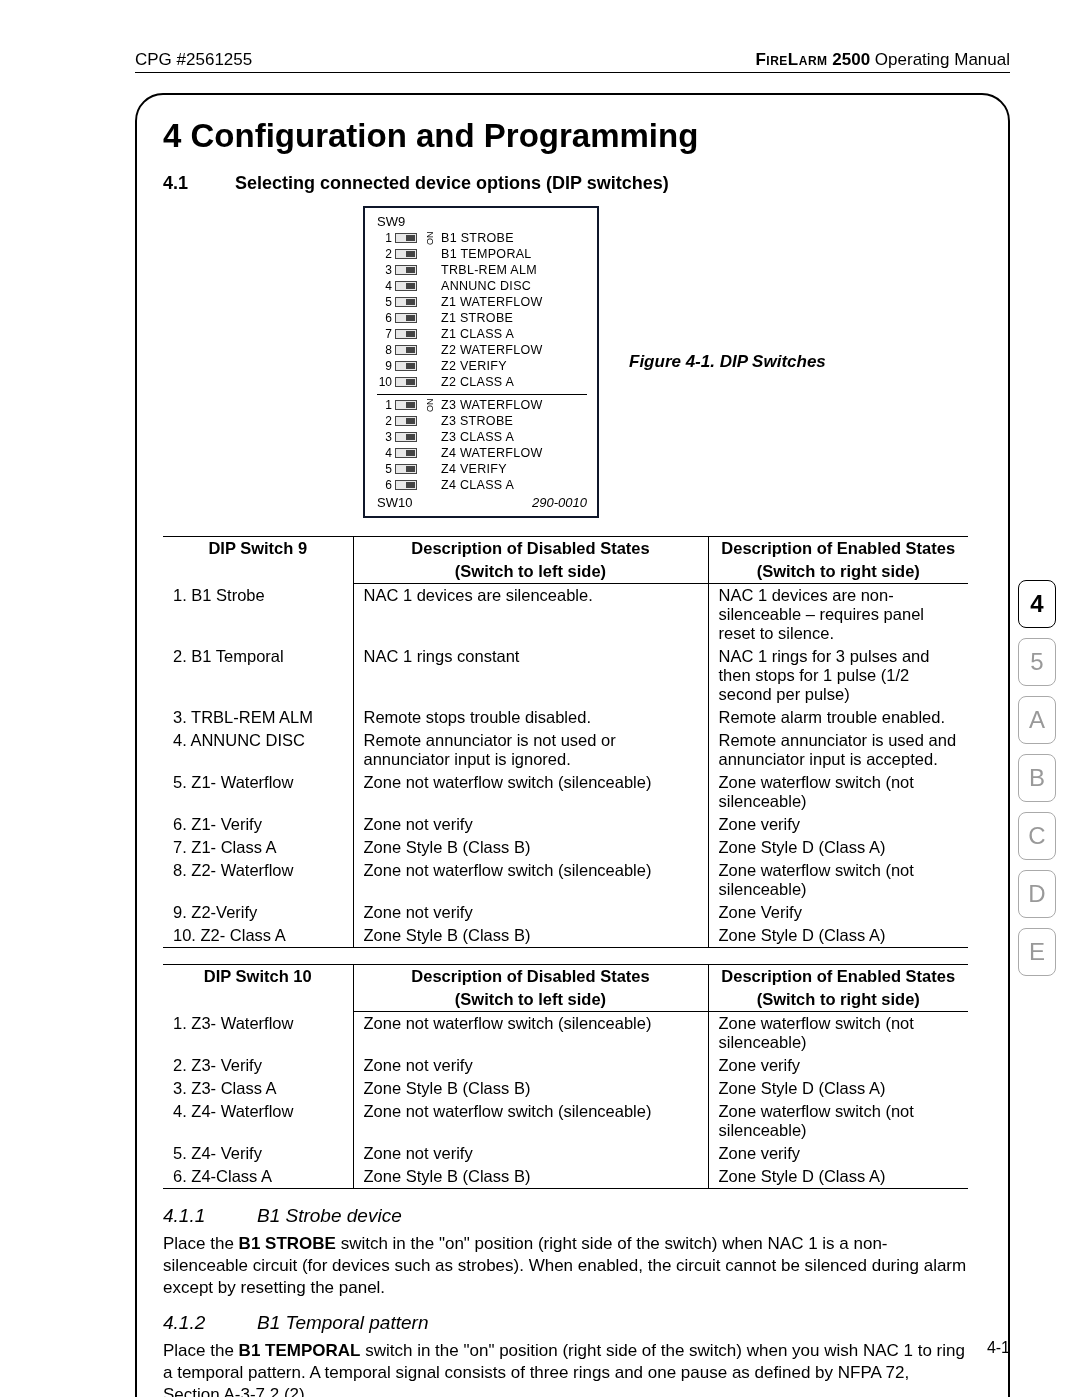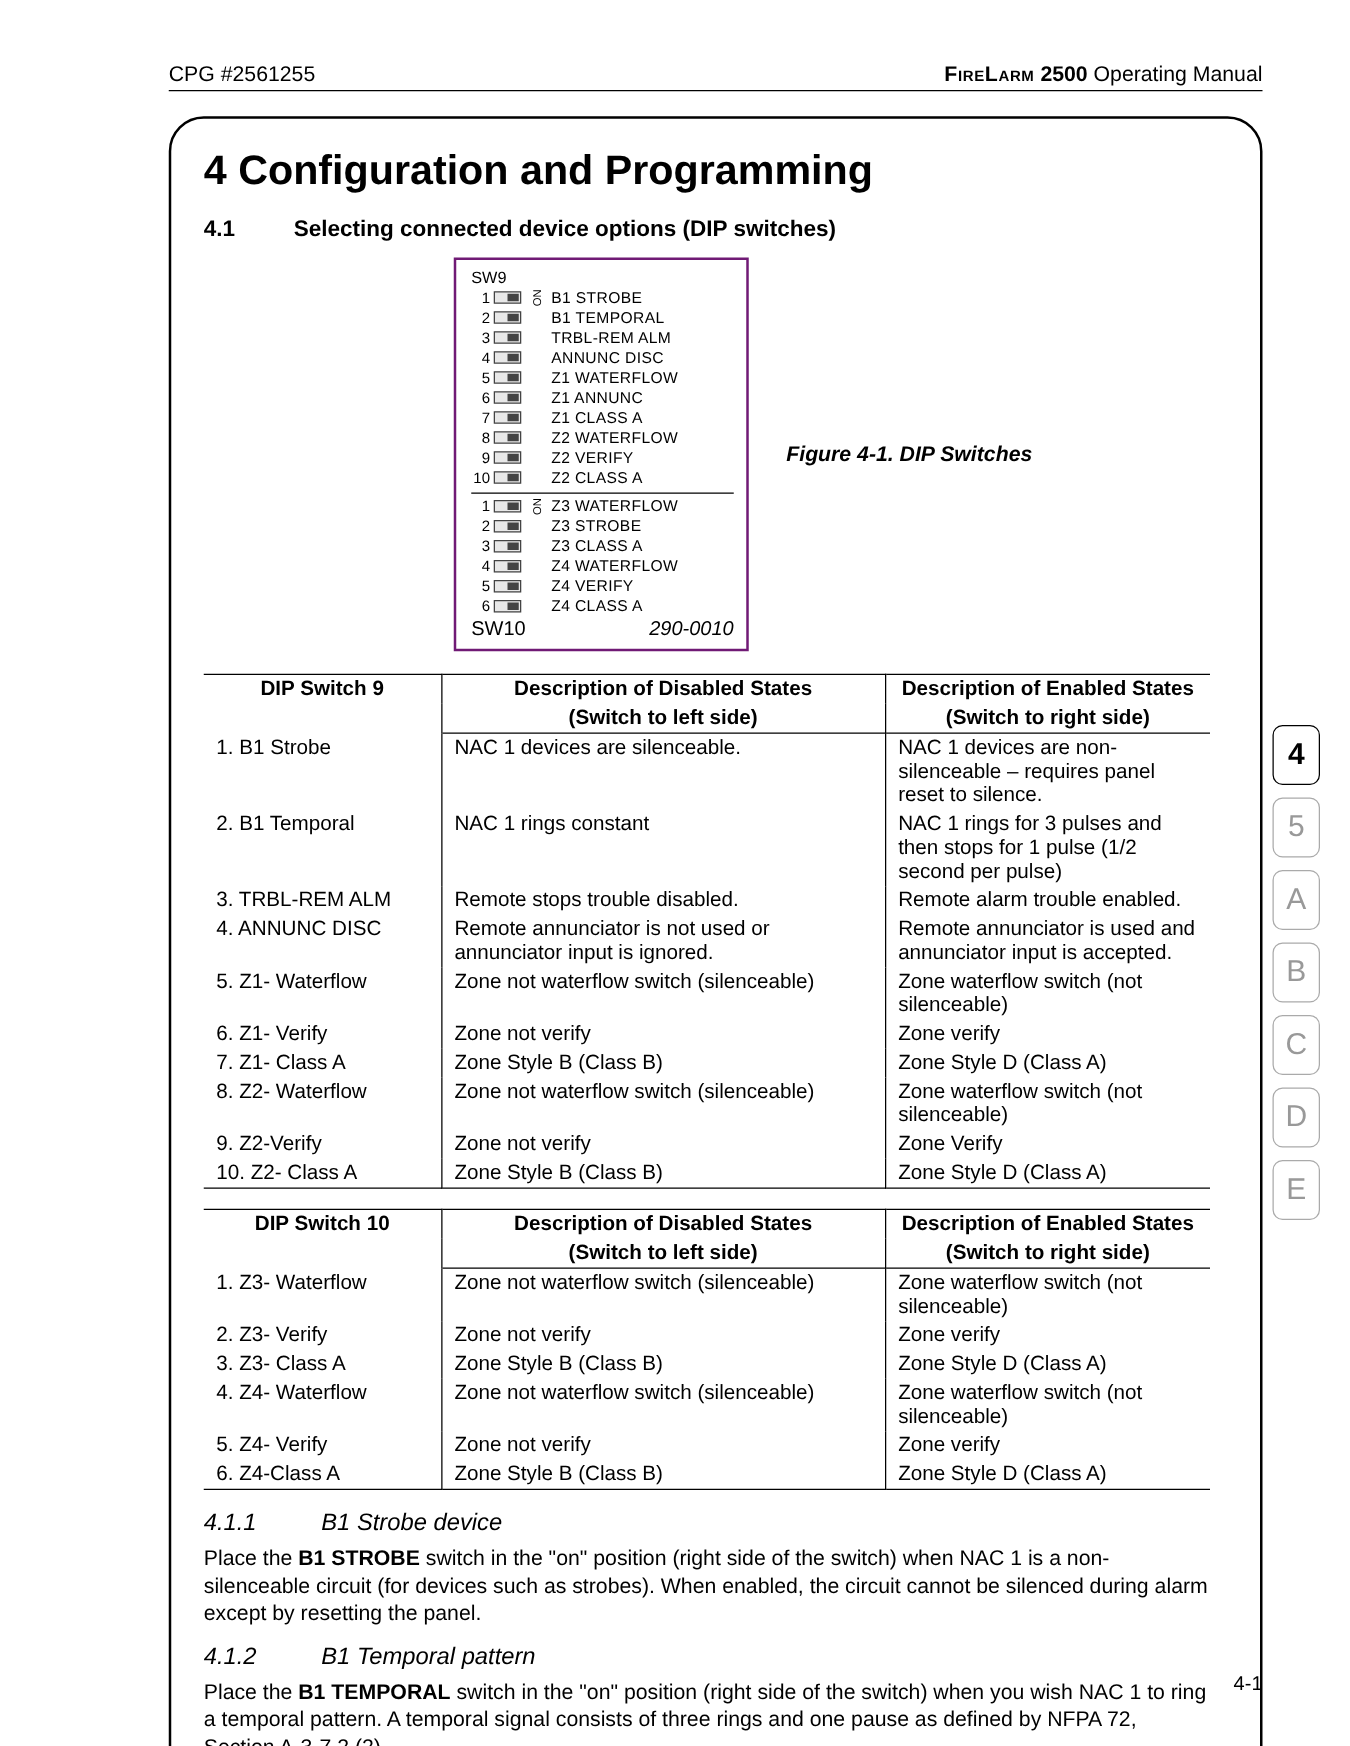--- a/index.html
+++ b/index.html
@@ -47,35 +47,35 @@
   .sect-num { font-weight: bold; font-size: 18px; min-width: 44px; }
   .sect-title { font-weight: bold; font-size: 18px; }
   p.body { font-size: 17px; line-height: 1.28; margin-bottom: 10px; }
   .figure-wrap {
     display: flex;
     align-items: center;
     gap: 30px;
     margin: 12px 0 18px 200px;
   }
   .dip-box {
-    border: 2px solid #701a75;
+    border: 2px solid #0f172a;
     width: 236px;
     padding: 6px 10px 6px 12px;
     font-family: Arial, sans-serif;
     font-size: 13px;
   }
   .dip-top-label { font-size: 13px; margin-bottom: 1px; }
   .dip-row { display: flex; align-items: center; height: 16px; }
   .dip-num { width: 18px; font-size: 12px; text-align: right; padding-right: 3px; }
   .dip-sw { width: 22px; height: 10px; border: 1px solid #444; background: #e8e8e8; position: relative; margin-right: 8px; }
   .dip-sw::after { content:""; position:absolute; right:1px; top:1px; width:9px; height:6px; background:#444; }
   .dip-on { font-size: 9px; transform: rotate(-90deg); width: 14px; display: inline-block; margin-left: -2px; margin-right: 4px; }
   .dip-label { font-size: 12.5px; letter-spacing: 0.3px; }
   .dip-divider { border-top: 1px solid #000; margin: 4px 0 2px 0; }
-  .dip-footer { display: flex; justify-content: space-between; font-size: 16px; margin-top: 2px; }
+  .dip-footer { display: flex; justify-content: space-between; font-size: 13px; margin-top: 2px; }
   .dip-footer .code { font-style: italic; }
   .figure-cap { font-style: italic; font-weight: bold; font-size: 17px; }
   table.dip-table {
     border-collapse: collapse;
     width: 100%;
     font-size: 16.5px;
     margin-bottom: 16px;
   }
   table.dip-table th, table.dip-table td {
     border-top: 1px solid #000;
@@ -186,21 +186,21 @@
             <div class="dip-row">
               <span class="dip-num">5</span>
               <span class="dip-sw"></span>
               <span style="width: 16px; display: inline-block;"></span>
               <span class="dip-label">Z1 WATERFLOW</span>
             </div>
             <div class="dip-row">
               <span class="dip-num">6</span>
               <span class="dip-sw"></span>
               <span style="width: 16px; display: inline-block;"></span>
-              <span class="dip-label">Z1 ANNUNC</span>
+              <span class="dip-label">Z1 STROBE</span>
             </div>
             <div class="dip-row">
               <span class="dip-num">7</span>
               <span class="dip-sw"></span>
               <span style="width: 16px; display: inline-block;"></span>
               <span class="dip-label">Z1 CLASS A</span>
             </div>
             <div class="dip-row">
               <span class="dip-num">8</span>
               <span class="dip-sw"></span>

